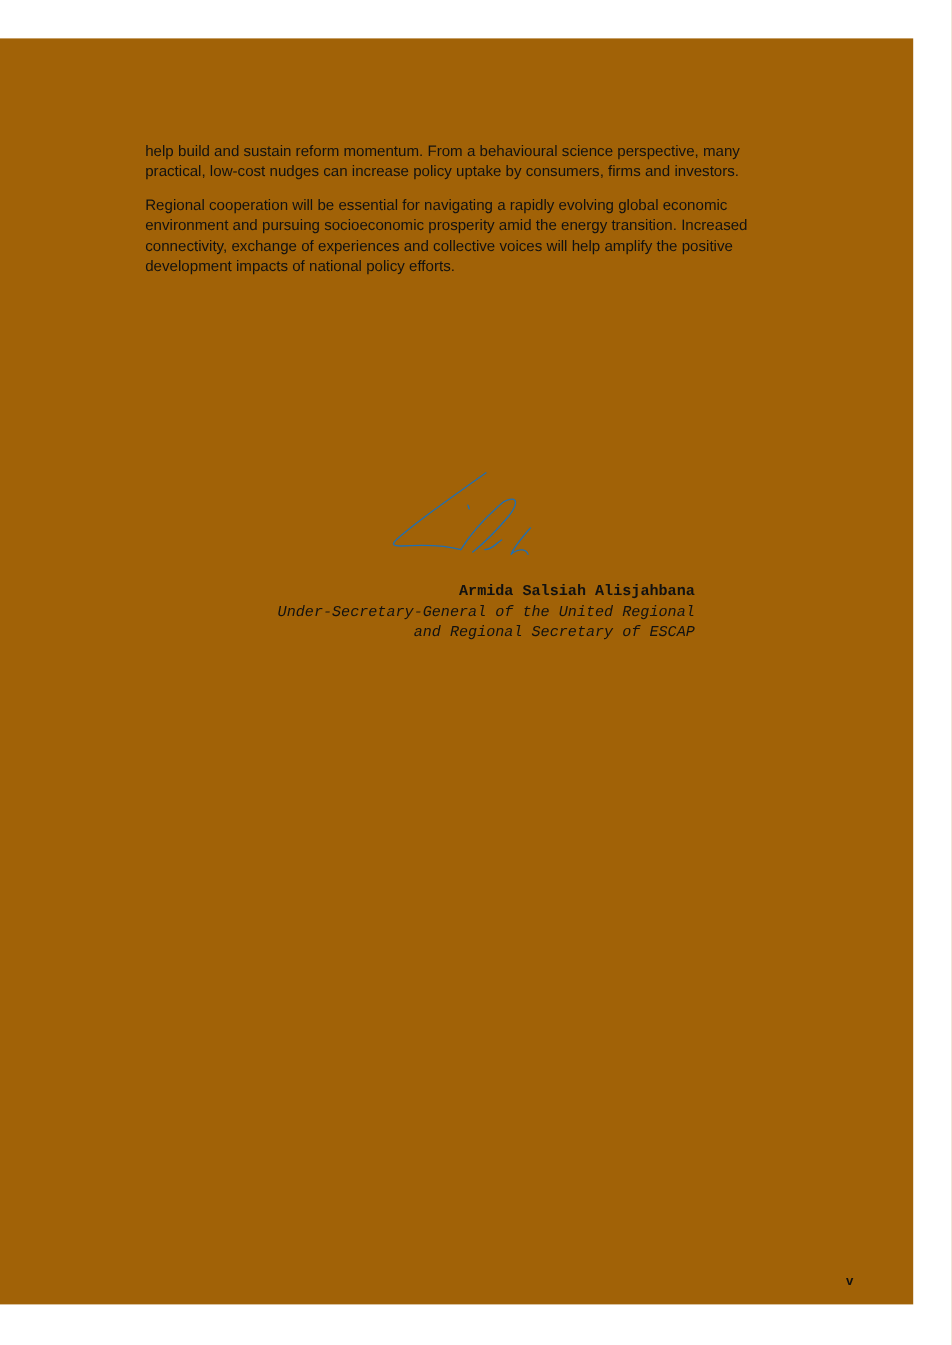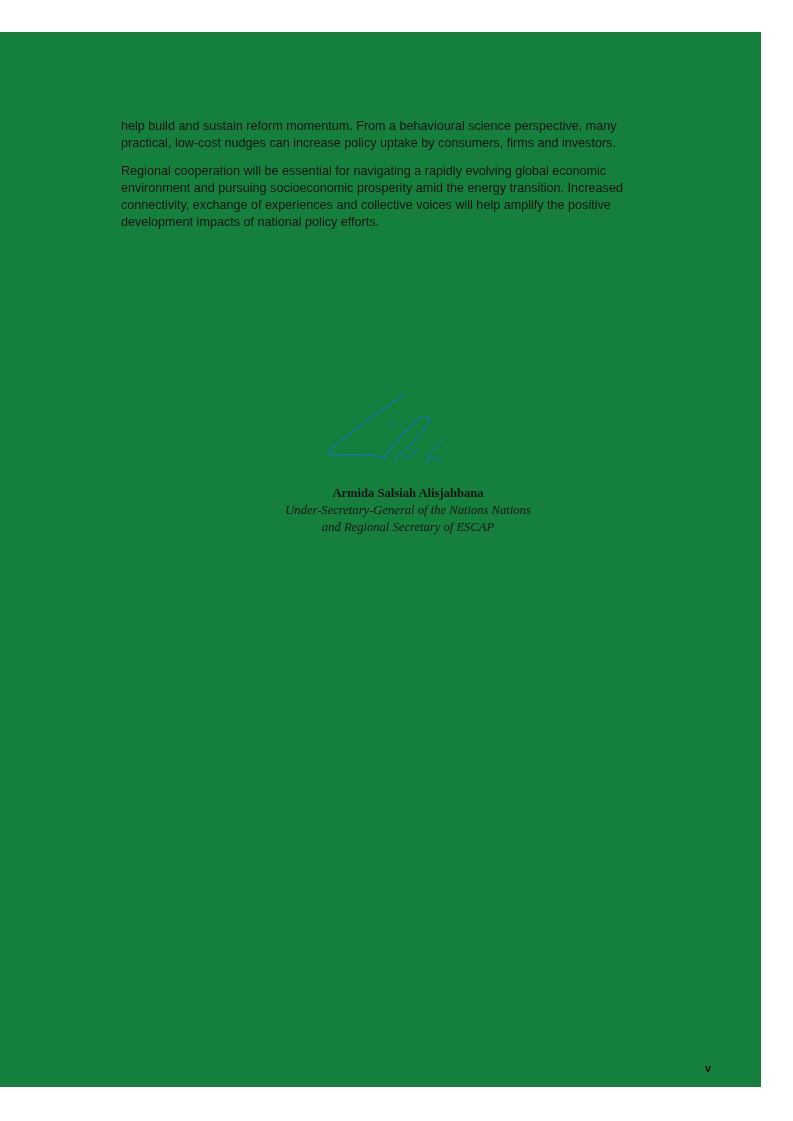--- a/index.html
+++ b/index.html
@@ -1,32 +1,32 @@
 <!DOCTYPE html>
 <html><head>
   <meta charset="utf-8">
   <style>
     html, body { margin: 0; padding: 0; background: #ffffff; }
     body { width: 793px; height: 1121px; position: relative; overflow: hidden; }
     .page {
       position: absolute; left: 0; top: 32px; width: 761px; height: 1055px;
-      background: #15803d;
+      background: #a16207;
     }
     .body-text {
       position: absolute; left: 121px; top: 86px; width: 540px;
       font-family: "Liberation Sans", sans-serif;
       font-size: 12.6px; line-height: 17px; color: #111111;
     }
     .body-text p { margin: 0 0 11px 0; }
     .signature {
       position: absolute; left: 320px; top: 360px; width: 140px; height: 85px;
     }
     .signatory {
-      position: absolute; left: 208px; top: 453px; width: 400px; text-align: center;
-      font-family: Liberation Serif, serif; font-size: 12.6px; line-height: 17px; color: #111111;
+      position: absolute; left: 179px; top: 453px; width: 400px; text-align: right;
+      font-family: Liberation Mono, monospace; font-size: 12.6px; line-height: 17px; color: #111111;
     }
     .signatory .name { font-weight: bold; }
     .signatory .title { font-style: italic; }
     .page-number {
       position: absolute; left: 700px; top: 1030px; width: 16px; text-align: center;
       font-family: "Liberation Sans", sans-serif; font-size: 11px; font-weight: bold; color: #111111;
     }
   </style>
 </head>
 <body>
@@ -42,18 +42,18 @@
       <path d="M85 2 C 60 20, 30 40, 10 58 C 6 62, 8 63, 14 63 C 30 62, 50 62, 64 66"></path>
       <path d="M70 29 L 71 32"></path>
       <path d="M64 66 C 74 50, 88 36, 100 26 C 112 20, 112 28, 104 38 C 94 50, 84 60, 74 68"></path>
       <path d="M84 66 C 90 66, 92 62, 98 58"></path>
       <path d="M122 48 C 115 56, 108 64, 106 70 C 110 66, 118 64, 120 70"></path>
     </g>
   </svg>
 
   <div class="signatory">
     <div class="name">Armida Salsiah Alisjahbana</div>
-    <div class="title">Under-Secretary-General of the Nations Nations</div>
+    <div class="title">Under-Secretary-General of the United Regional</div>
     <div class="title">and Regional Secretary of ESCAP</div>
   </div>
 
   <div class="page-number">v</div>
 </div>
 
 </body></html>

